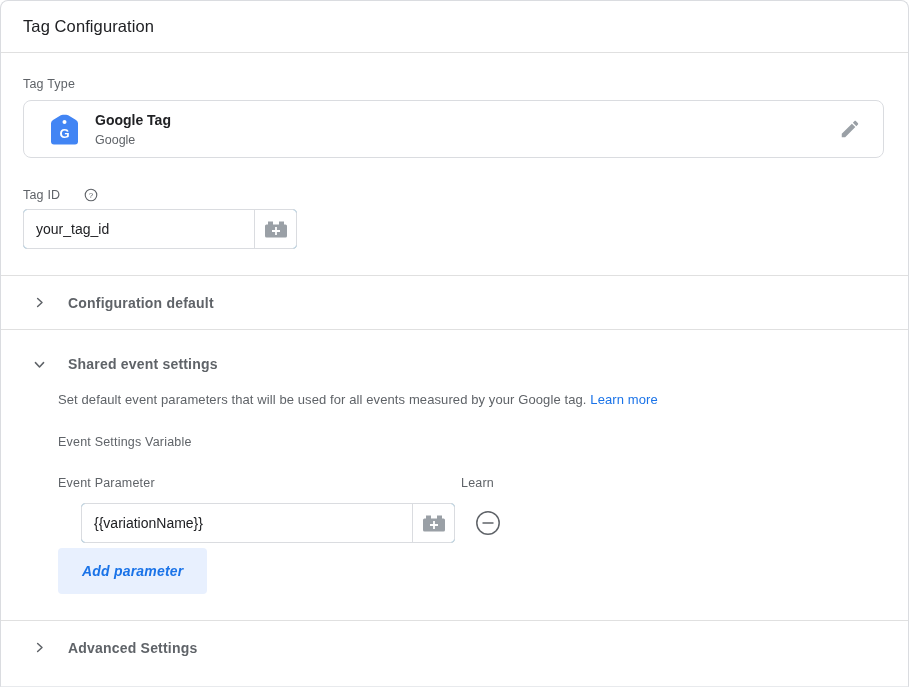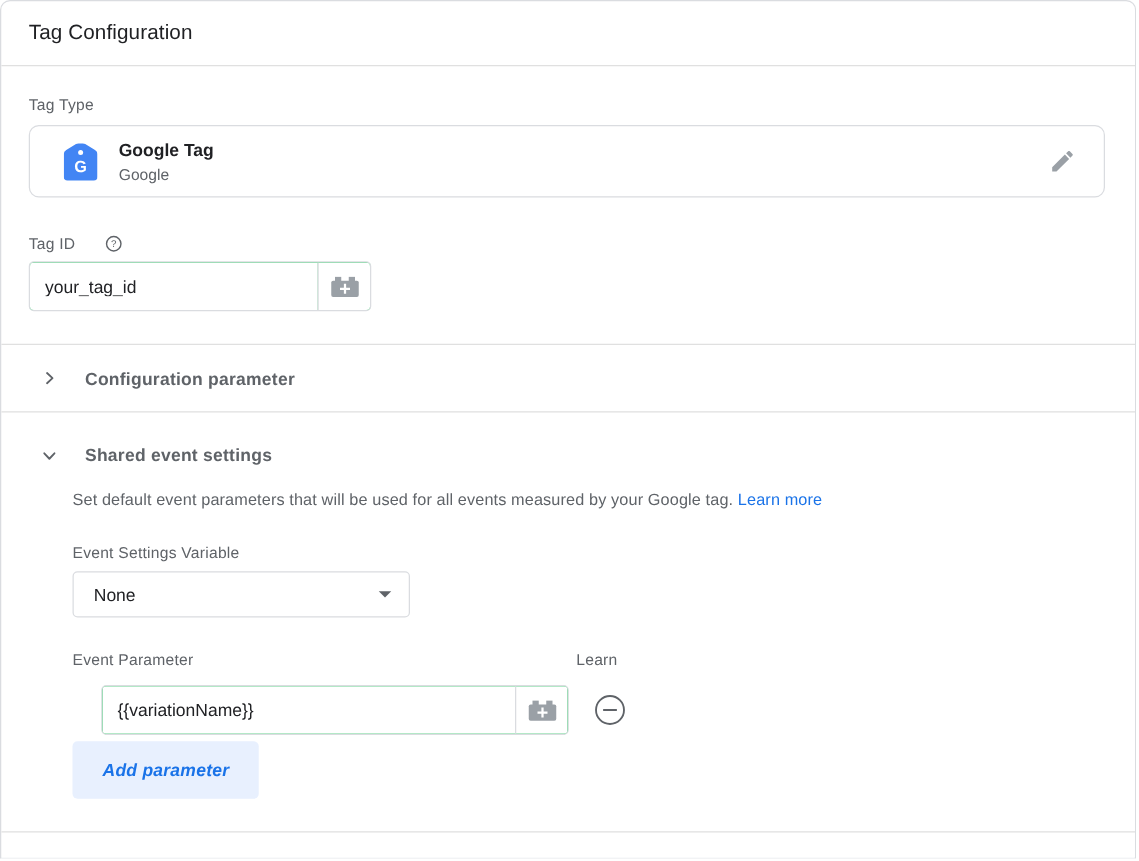--- a/index.html
+++ b/index.html
@@ -55,21 +55,21 @@
 
   .help-icon { display: inline-flex; cursor: pointer; }
 
   .input-group {
     margin-top: 7px;
     display: inline-flex;
     border: 1px solid #dadce0;
     border-radius: 4px;
     height: 40px;
     overflow: hidden;
-    background: #22c55e;
+    background: #0369a1;
   }
   .input-group input {
     border: none; outline: none;
     font-family: "Liberation Sans", "DejaVu Sans", sans-serif;
     font-size: 14px; color: #202124;
     padding: 0 12px;
     height: 100%;
   }
   .tagid-input { width: 230px; }
   .brick-btn {
@@ -200,44 +200,40 @@
     <div class="gap-before-divider"></div>
   </div>
 
   <div class="divider"></div>
   <div class="section-row">
     <span class="chev">
       <svg width="15" height="15" viewBox="0 0 24 24">
           <path d="M9 5.5 L16 12 L9 18.5" fill="none" stroke="#5f6368" stroke-width="2.4" stroke-linecap="round" stroke-linejoin="round"></path>
         </svg>
     </span>
-    <span class="section-label">Configuration parameter</span>
+    <span class="section-label">Configuration default</span>
   </div>
   <div class="divider"></div>
 
   <div class="section-row expanded">
     <span class="chev">
       <svg width="15" height="15" viewBox="0 0 24 24">
           <path d="M5.5 9 L12 16 L18.5 9" fill="none" stroke="#5f6368" stroke-width="2.4" stroke-linecap="round" stroke-linejoin="round"></path>
         </svg>
     </span>
     <span class="section-label">Shared event settings</span>
   </div>
 
   <div class="section-body">
     <div class="desc">
       <span>Set default event parameters that will be used for all events measured by your Google tag.</span>
       <a>Learn more</a>
     </div>
 
     <div class="field-label esv-label">Event Settings Variable</div>
-    <div class="dropdown">
-      <span class="dropdown-value">None</span>
-      <span class="caret"></span>
-    </div>
 
     <div class="param-area">
       <div class="param-cols">
         <div class="param-col1">
           <div class="field-label">Event Parameter</div>
         </div>
         <div class="param-col2">
           <div class="field-label">Learn</div>
         </div>
       </div>

